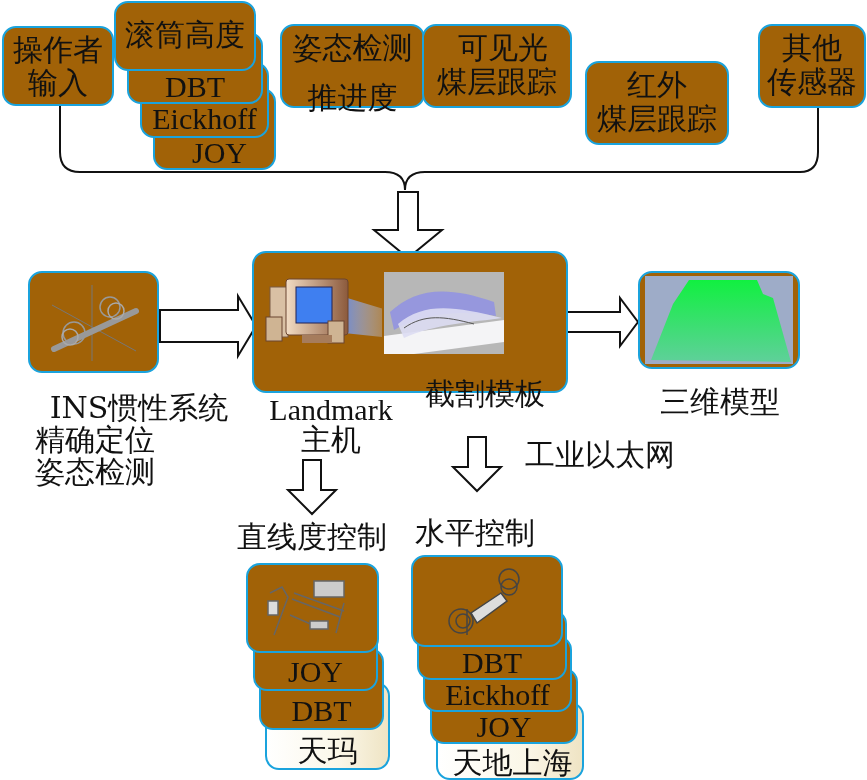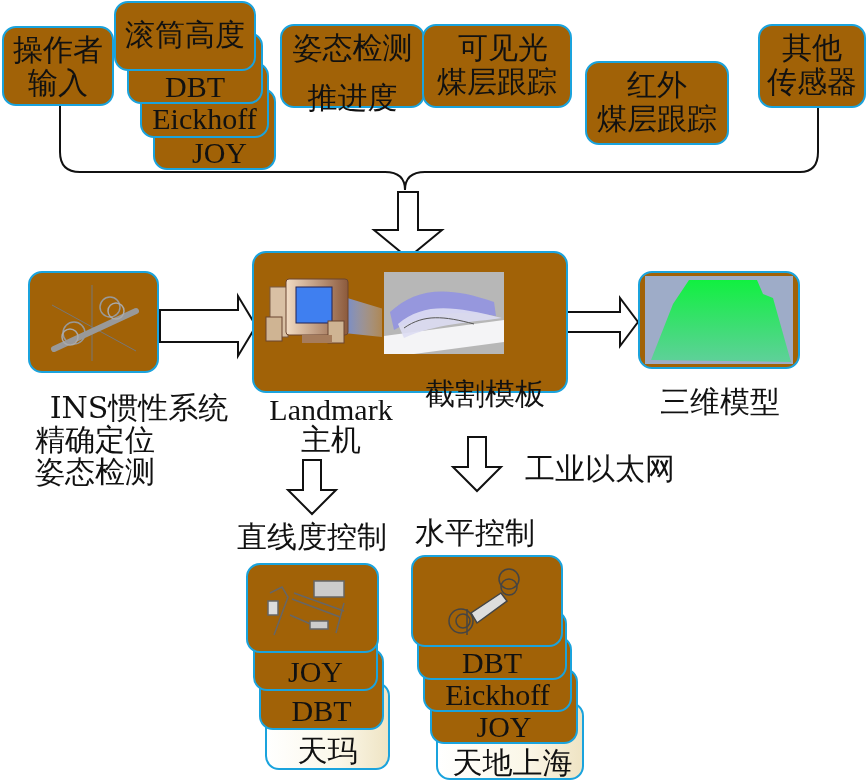--- a/index.html
+++ b/index.html
@@ -122,21 +122,21 @@
           <stop offset="0" stop-color="#11f040"></stop>
           <stop offset="1" stop-color="#5fd09a"></stop>
         </linearGradient>
     </defs>
     <rect x="0" y="0" width="148" height="88" fill="#9eacc8"></rect>
     <polygon points="44,4 112,4 118,18 128,22 146,86 6,84 28,28" fill="url(#mg)"></polygon>
   </svg>
 </div>
 <div class="lbl" style="left:640px;width:160px;top:386px;">三维模型</div>
 
-<div class="lbl" style="left:515px;width:170px;top:453px;">工业以太网</div>
+<div class="lbl" style="left:515px;width:170px;top:439px;">工业以太网</div>
 
 <div class="lbl" style="left:222px;width:180px;top:521px;">直线度控制</div>
 <div class="box cream" style="left:265px;top:682px;width:125px;height:88px;">
   <div class="txt" style="left:0;right:0;bottom:2px;">天玛</div>
 </div>
 <div class="box lat" style="left:259px;top:648px;width:125px;height:82px;">
   <div class="txt" style="left:0;right:0;bottom:2px;">DBT</div>
 </div>
 <div class="box lat" style="left:253px;top:615px;width:125px;height:76px;">
   <div class="txt" style="left:0;right:0;bottom:2px;">JOY</div>

